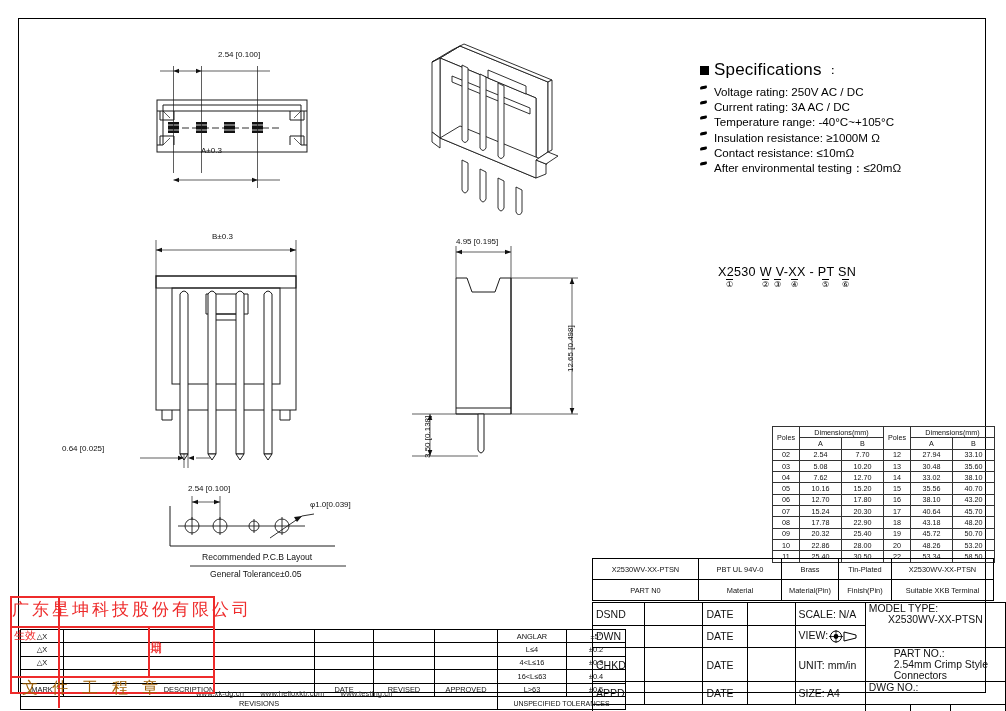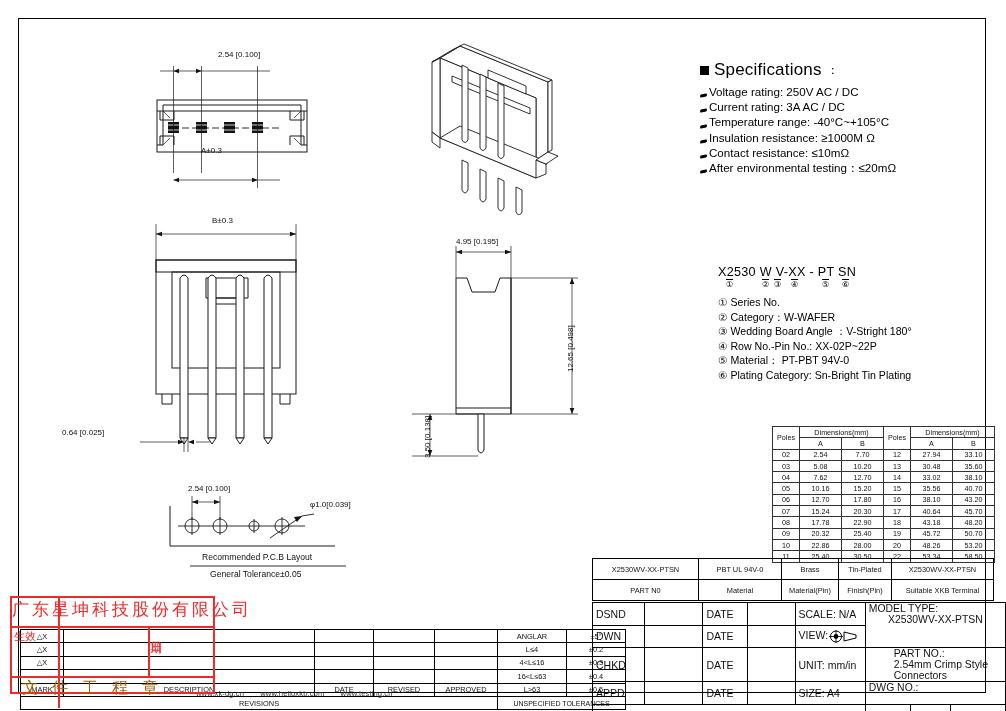--- a/index.html
+++ b/index.html
@@ -10,21 +10,21 @@
   
   .abs{position:absolute;}
   .dimtxt{position:absolute;font-size:8px;white-space:nowrap;color:#111;}
   .rot{transform-origin:0 0;}
 
   
   .spec{position:absolute;left:700px;top:60px;width:290px;}
   .spec-title{font-size:17px;letter-spacing:.2px;margin:0 0 4px 0;display:flex;align-items:center;gap:5px;}
   .sq{display:inline-block;width:9px;height:9px;background:#000;}
   .spec ul{list-style:none;margin:0;padding:0;}
-  .spec li{font-size:11.6px;line-height:15.2px;display:flex;align-items:flex-end;white-space:nowrap;}
+  .spec li{font-size:11.6px;line-height:15.2px;display:flex;align-items:flex-start;gap:5px;white-space:nowrap;}
   .bullet{flex:0 0 auto;width:9px;height:7px;position:relative;}
   .bullet:before{content:"";position:absolute;left:0;top:2px;width:7px;height:3px;background:#000;border-radius:50% 10% 50% 10%;transform:rotate(-10deg);}
 
   
   .pn{position:absolute;left:718px;top:265px;width:275px;}
   .pn-code{font-size:12.6px;letter-spacing:.3px;position:relative;white-space:nowrap;}
   .pn-marks{position:relative;height:11px;font-size:8px;}
   .pn-marks span{position:absolute;top:0;}
   .pn-list{margin:5px 0 0 0;padding:0;list-style:none;}
   .pn-list li{font-size:10.6px;line-height:14.6px;white-space:nowrap;}
@@ -151,21 +151,21 @@
         <path d="M62 34 L68 37 L68 108 Q65 113 62 108 Z"></path>
         <path d="M80 43 L86 46 L86 116 Q83 121 80 116 Z"></path>
         <path d="M44 120 L50 123 L50 150 Q47 156 44 150 Z"></path>
         <path d="M62 129 L68 132 L68 159 Q65 165 62 159 Z"></path>
         <path d="M80 138 L86 141 L86 168 Q83 174 80 168 Z"></path>
         <path d="M98 147 L104 150 L104 172 Q101 178 98 172 Z"></path>
       </g>
     </svg>
   </div>
 
-  <div class="abs" style="left:140px;top:216px;width:250px;height:245px;">
+  <div class="abs" style="left:140px;top:232px;width:250px;height:245px;">
     <svg width="250" height="245" viewBox="0 0 250 245">
       <g stroke="#1a1a1a" fill="none" stroke-width="1">
 
         <rect x="16" y="44" width="140" height="12"></rect>
 
         <rect x="16" y="44" width="140" height="134"></rect>
         <rect x="32" y="56" width="108" height="96"></rect>
 
         <path d="M66 62 L108 62 L108 82 L66 82 Z"></path>
         <path d="M74 82 L100 82 L100 88 L74 88"></path>
@@ -315,28 +315,20 @@
   <div class="pn">
     <div class="pn-code">X2530 W V-XX - PT SN</div>
     <div class="pn-marks">
       <span style="left:8px;border-top:1px solid #000;padding-top:0px;">①</span>
       <span style="left:44px;border-top:1px solid #000;">②</span>
       <span style="left:56px;border-top:1px solid #000;">③</span>
       <span style="left:73px;border-top:1px solid #000;">④</span>
       <span style="left:104px;border-top:1px solid #000;">⑤</span>
       <span style="left:124px;border-top:1px solid #000;">⑥</span>
     </div>
-    <ul class="pn-list">
-      <li>① Series  No.</li>
-      <li>② Category：W-WAFER</li>
-      <li>③ Wedding Board Angle ：V-Stright 180°</li>
-      <li>④ Row No.-Pin No.: XX-02P~22P</li>
-      <li>⑤ Material： PT-PBT  94V-0</li>
-      <li>⑥ Plating Category:  Sn-Bright Tin Plating</li>
-    </ul>
   </div>
 
   <table class="ptbl">
     <tbody>
         <tr class="hdr">
       <td rowspan="2" class="cPole">Poles</td>
       <td colspan="2">Dimensions(mm)</td>
       <td rowspan="2" class="cPole">Poles</td>
       <td colspan="2">Dimensions(mm)</td>
     </tr>
@@ -578,20 +570,20 @@
   </div>
 
   <div>
     <div class="stamp"></div>
     <div class="stamp-v" style="left:58px;top:596px;height:112px;"></div>
     <div class="stamp-h" style="left:10px;top:626px;width:205px;"></div>
     <div class="stamp-h" style="left:10px;top:676px;width:205px;"></div>
     <div class="stamp-v" style="left:148px;top:626px;height:50px;"></div>
     <div class="stamp-name">广东星坤科技股份有限公司</div>
     <div class="stamp-eff">
-      <div style="font-size:11px;">生效</div>
+      <div style="font-size:11px;font-family:Liberation Mono, monospace;">生效</div>
     </div>
     <div class="stamp-date">
       <div style="writing-mode:vertical-rl;font-size:12px;line-height:1;">日期</div>
     </div>
     <div class="stamp-doc">文件工程章</div>
   </div>
 </div>
 
 </body></html>

